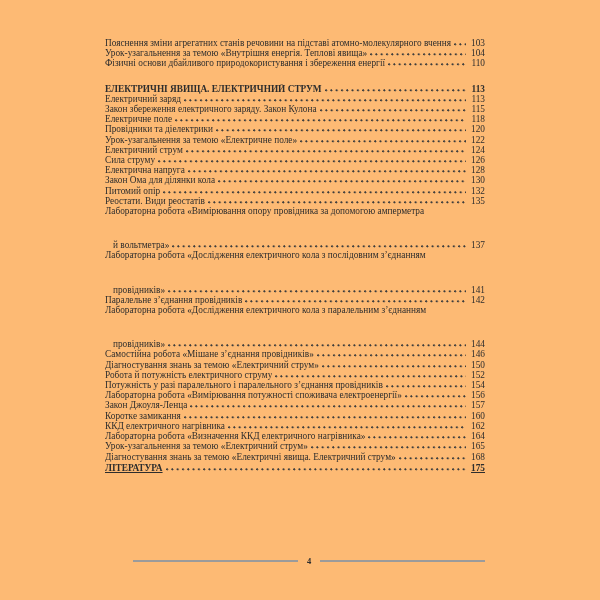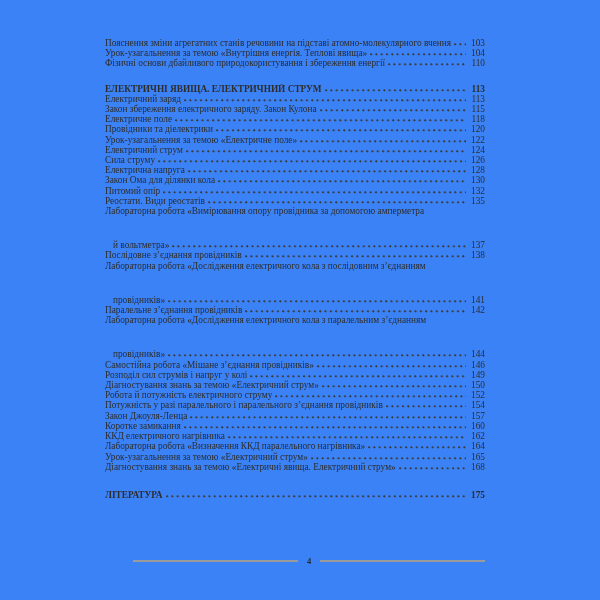--- a/index.html
+++ b/index.html
@@ -4,21 +4,21 @@
 <style>
   html, body { margin: 0; padding: 0; }
   body {
     width: 600px; height: 600px;
     font-family: "Liberation Serif", serif;
     background: #ffffff;
   }
   .page {
     position: relative;
     width: 600px; height: 600px;
-    background: #3b82f6;
+    background: #fdba74;
     overflow: hidden;
     color: #2d2d2d;
   }
   .content {
     position: absolute;
     left: 105px; top: 38px;
     width: 380px;
     font-size: 9.3px;
     line-height: 10.2px;
   }
@@ -35,22 +35,22 @@
     margin: 0 3px 0 3px;
     background-image: radial-gradient(circle at 1.1px 5.4px, #3c3c3c 0.85px, rgba(0,0,0,0) 1.3px);
     background-size: 5.3px 7px;
     background-repeat: repeat-x;
   }
   .row .pg {
     flex: 0 0 auto;
     min-width: 16px;
     text-align: right;
   }
-  .row.heading { font-weight: bold; margin-top: 15px; }
-  .row.heading.lit { margin-top: 18px; }
+  .row.heading { font-weight: bold; margin-top: 15px; align-items: center; }
+  .row.heading.lit { margin-top: 1px; text-decoration: underline; }
   .row.cont .t { padding-left: 8px; margin-top: 24px; }
   .footer {
     position: absolute;
     left: 133px; top: 556px;
     width: 352px;
     display: flex;
     align-items: center;
   }
   .footer .rule {
     flex: 1 1 auto;
@@ -148,25 +148,20 @@
         </div>
         <div class="row">
           <span class="t">Лабораторна робота «Вимірювання опору провідника за допомогою амперметра</span>
         </div>
         <div class="row cont">
           <span class="t">й вольтметра»</span>
           <span class="leader"></span>
           <span class="pg">137</span>
         </div>
         <div class="row">
-          <span class="t">Послідовне з’єднання провідників</span>
-          <span class="leader"></span>
-          <span class="pg">138</span>
-        </div>
-        <div class="row">
           <span class="t">Лабораторна робота «Дослідження електричного кола з послідовним з’єднанням</span>
         </div>
         <div class="row cont">
           <span class="t">провідників»</span>
           <span class="leader"></span>
           <span class="pg">141</span>
         </div>
         <div class="row">
           <span class="t">Паралельне з’єднання провідників</span>
           <span class="leader"></span>
@@ -179,56 +174,56 @@
           <span class="t">провідників»</span>
           <span class="leader"></span>
           <span class="pg">144</span>
         </div>
         <div class="row">
           <span class="t">Самостійна робота «Мішане з’єднання провідників»</span>
           <span class="leader"></span>
           <span class="pg">146</span>
         </div>
         <div class="row">
-          <span class="t">Розподіл сил струмів і напруг у колі</span>
-          <span class="leader"></span>
-          <span class="pg">149</span>
-        </div>
-        <div class="row">
           <span class="t">Діагностування знань за темою «Електричний струм»</span>
           <span class="leader"></span>
           <span class="pg">150</span>
         </div>
         <div class="row">
           <span class="t">Робота й потужність електричного струму</span>
           <span class="leader"></span>
           <span class="pg">152</span>
         </div>
         <div class="row">
           <span class="t">Потужність у разі паралельного і паралельного з’єднання провідників</span>
           <span class="leader"></span>
           <span class="pg">154</span>
         </div>
         <div class="row">
+          <span class="t">Лабораторна робота «Вимірювання потужності споживача електроенергії»</span>
+          <span class="leader"></span>
+          <span class="pg">156</span>
+        </div>
+        <div class="row">
           <span class="t">Закон Джоуля-Ленца</span>
           <span class="leader"></span>
           <span class="pg">157</span>
         </div>
         <div class="row">
           <span class="t">Коротке замикання</span>
           <span class="leader"></span>
           <span class="pg">160</span>
         </div>
         <div class="row">
           <span class="t">ККД електричного нагрівника</span>
           <span class="leader"></span>
           <span class="pg">162</span>
         </div>
         <div class="row">
-          <span class="t">Лабораторна робота «Визначення ККД паралельного нагрівника»</span>
+          <span class="t">Лабораторна робота «Визначення ККД електричного нагрівника»</span>
           <span class="leader"></span>
           <span class="pg">164</span>
         </div>
         <div class="row">
           <span class="t">Урок-узагальнення за темою «Електричний струм»</span>
           <span class="leader"></span>
           <span class="pg">165</span>
         </div>
         <div class="row">
           <span class="t">Діагностування знань за темою «Електричні явища. Електричний струм»</span>

